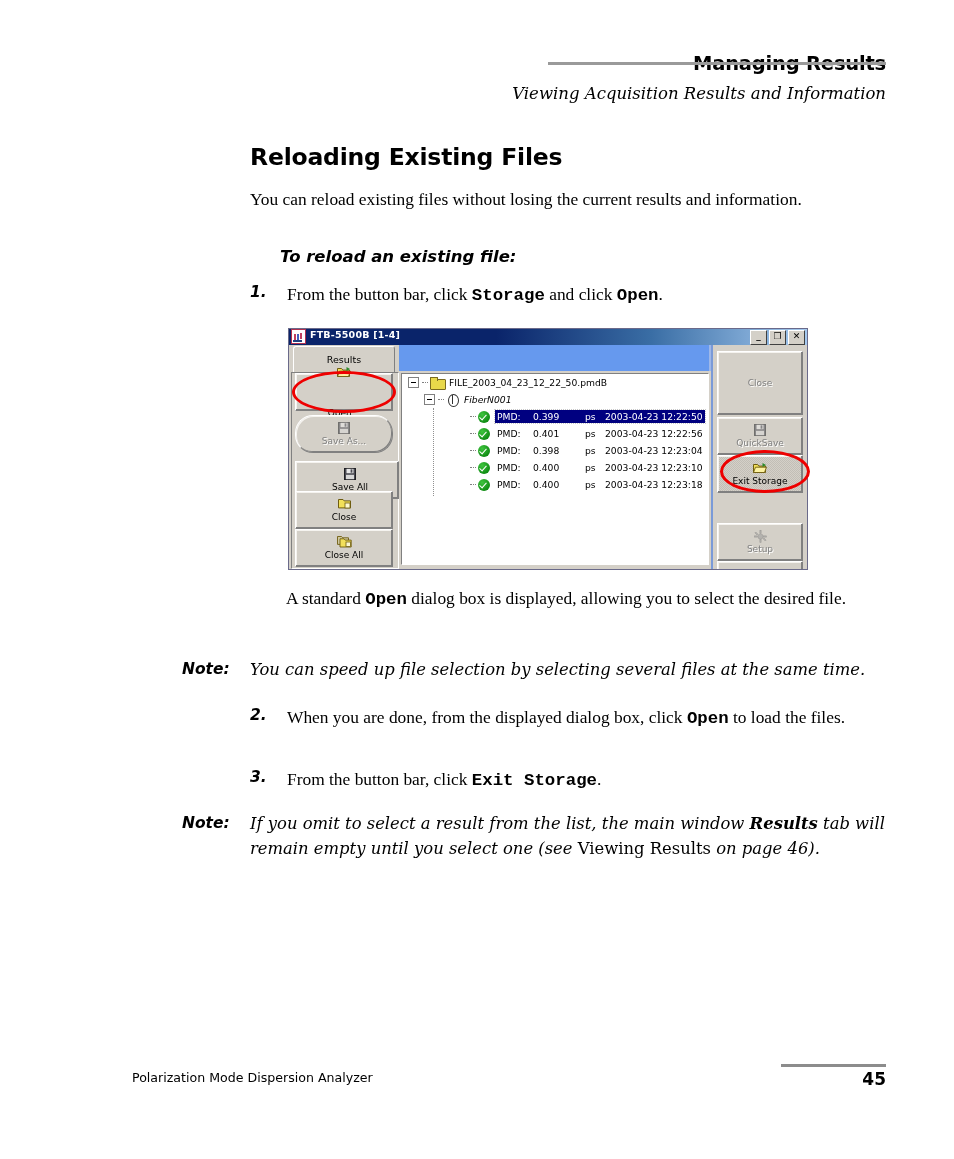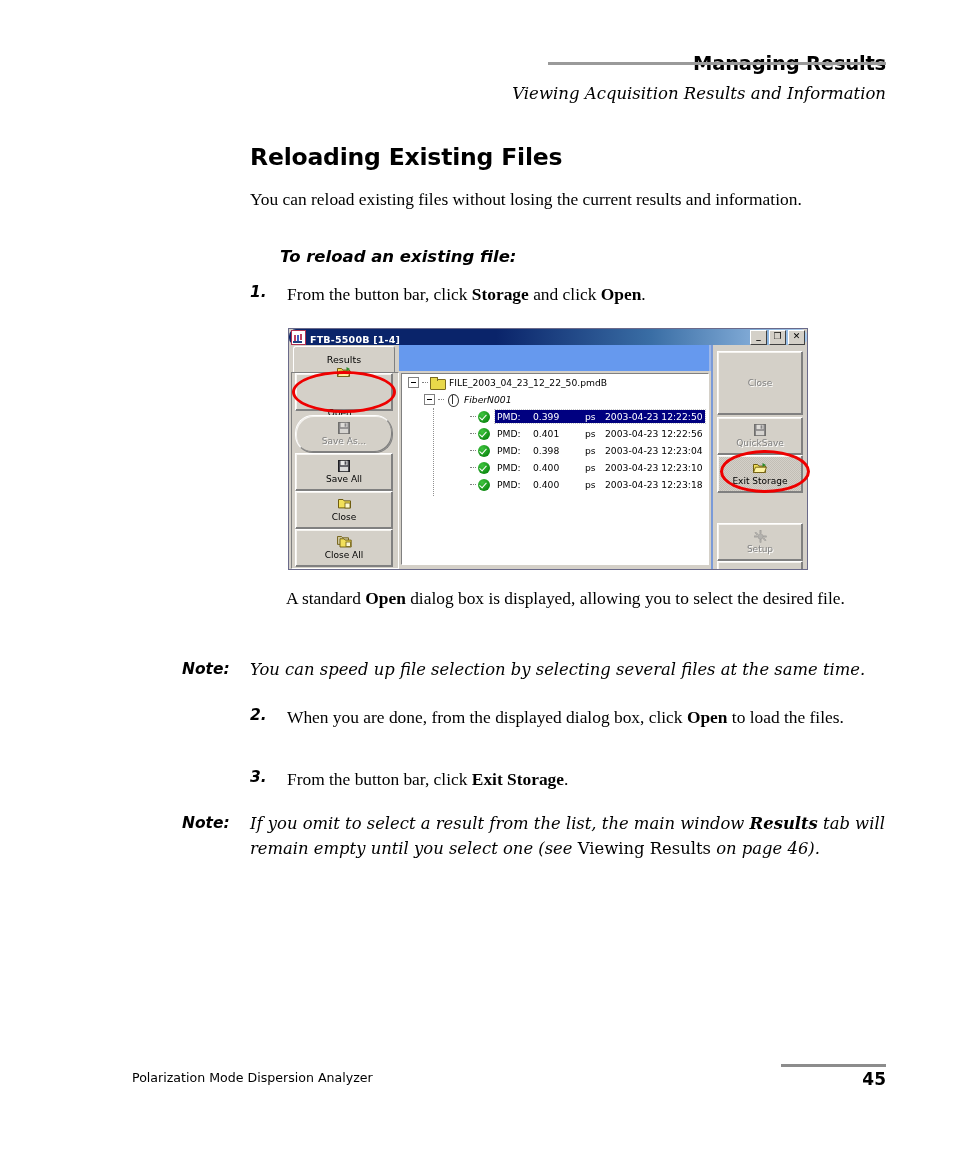--- a/index.html
+++ b/index.html
@@ -112,21 +112,21 @@
     left: 0; top: 0;
     font-family: "DejaVu Sans", sans-serif;
     font-weight: bold;
     font-style: italic;
     font-size: 15.5px;
   }
   .note .txt { display: block; margin-left: 68px; }
   .note-1 { left: 182px; top: 658px; }
   .note-2 { left: 182px; top: 812px; }
   .note b, .step b, .body-para b {
-    font-family: Liberation Serif, serif;
+    font-family: Liberation Mono, monospace;
     font-weight: bold;
   }
   .note b { font-family: "DejaVu Serif", serif; font-style: italic; }
   .note .roman { font-style: normal; font-family: "DejaVu Serif", serif; }
 
   
   .footer-text {
     position: absolute;
     left: 132px; top: 1070px;
     font-family: "DejaVu Sans", sans-serif;
@@ -158,22 +158,21 @@
     background: #d4d0c8;
     border: 1px solid #6a6a8a;
     box-sizing: border-box;
   }
   .titlebar {
     position: absolute;
     left: 0; top: 0;
     width: 100%; height: 16px;
     background: linear-gradient(to right, #0a246a 0%, #0a246a 40%, #3a6ea5 70%, #a6caf0 100%);
     display: flex;
-    align-items: flex-end;
-    border-radius: 7px;
+    align-items: flex-start;
   }
   .title-icon {
     width: 13px; height: 13px;
     margin-left: 2px; margin-right: 4px;
     background: #ffffff;
     border: 1px solid #b03050;
     position: relative;
     flex: none;
   }
   .title-icon::before {
@@ -476,21 +475,21 @@
           <svg width="12" height="12" viewBox="0 0 12 12">
             <rect x="0.5" y="0.5" width="11" height="11" fill="#4a4a52" stroke="#202024"></rect>
             <rect x="2.5" y="0.8" width="7" height="4.4" fill="#e8e8e8"></rect>
             <rect x="6.6" y="1.3" width="1.8" height="3.4" fill="#4a4a52"></rect>
             <rect x="2" y="6.8" width="8" height="4.4" fill="#d8d8d8"></rect>
           </svg>
         </span>
         <span class="lbl">Save As...</span>
       </div>
 
-      <div class="side-btn" style="top:80px;">
+      <div class="side-btn" style="top:88px;padding-left:6px;">
         <span class="ico">
           <svg width="12" height="12" viewBox="0 0 12 12">
             <rect x="0.5" y="0.5" width="11" height="11" fill="#4a4a52" stroke="#202024"></rect>
             <rect x="2.5" y="0.8" width="7" height="4.4" fill="#e8e8e8"></rect>
             <rect x="6.6" y="1.3" width="1.8" height="3.4" fill="#4a4a52"></rect>
             <rect x="2" y="6.8" width="8" height="4.4" fill="#d8d8d8"></rect>
           </svg>
         </span>
         <span class="lbl">Save All</span>
       </div>

